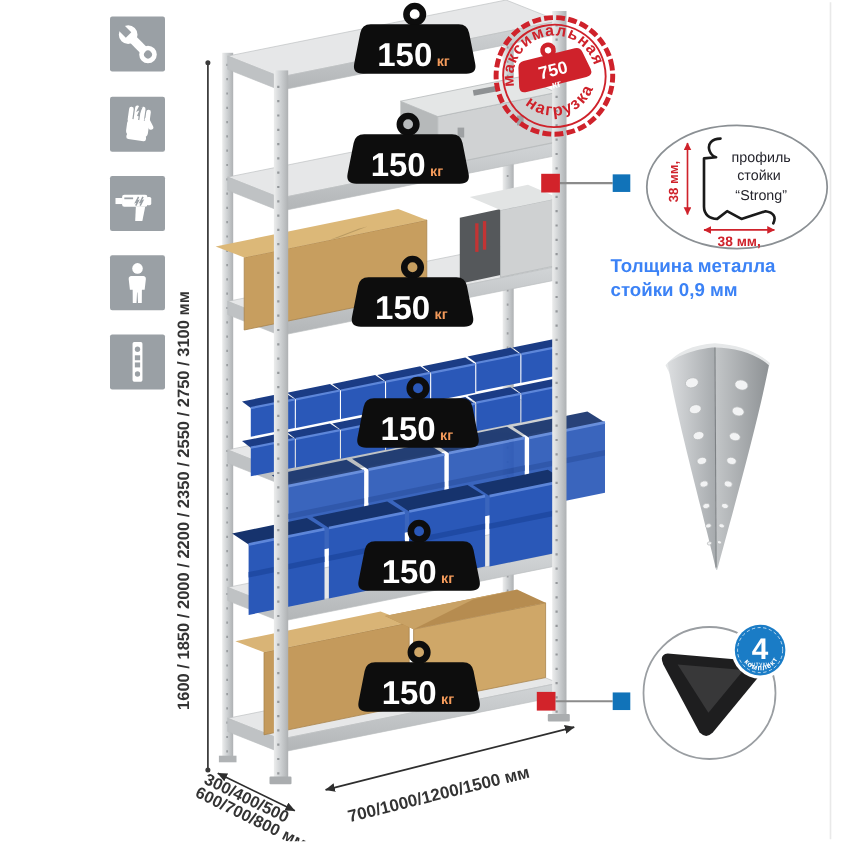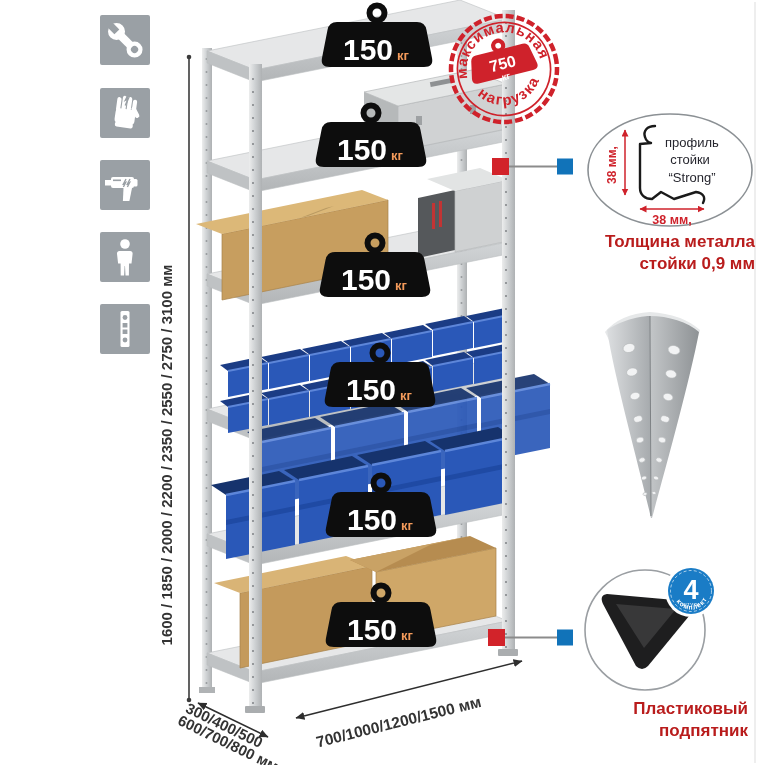--- a/index.html
+++ b/index.html
@@ -1,21 +1,21 @@
 <!DOCTYPE html>
 <html><head>
 <meta charset="utf-8">
 <style>
   html,body{margin:0;padding:0;background:#ffffff;}
   body{width:765px;height:765px;position:relative;overflow:hidden;
        font-family:"Liberation Sans","DejaVu Sans",sans-serif;}
   .stage{position:absolute;inset:0;}
   .tile{position:absolute;left:100px;width:50px;height:50px;background:#9aa0a5;border-radius:2px;}
   .tile svg{display:block;}
-  .cap{position:absolute;text-align:right;font-weight:600;font-size:17px;line-height:22px;color:#b91c1c;}
+  .cap{position:absolute;text-align:left;font-weight:600;font-size:17px;line-height:22px;color:#3b82f6;}
   svg text{font-family:"Liberation Sans","DejaVu Sans",sans-serif;}
 </style>
 </head>
 <body>
 
 <div class="stage">
 
   <div class="tile" style="top:15px">
     <svg width="50" height="50" viewBox="0 0 50 50">
       <g transform="rotate(-45 25 25)">
@@ -334,17 +334,13 @@
           <textPath href="#badgeArc" startOffset="50%" text-anchor="middle">в комплекте</textPath>
         </text>
       </g>
     </g>
   </svg>
 
   <div class="cap" style="left:555px;top:231px;width:200px">
     <div>Толщина металла</div>
     <div>стойки 0,9 мм</div>
   </div>
-  <div class="cap" style="left:553px;top:698px;width:195px">
-    <div>Пластиковый</div>
-    <div>подпятник</div>
-  </div>
 </div>
 
 </body></html>

